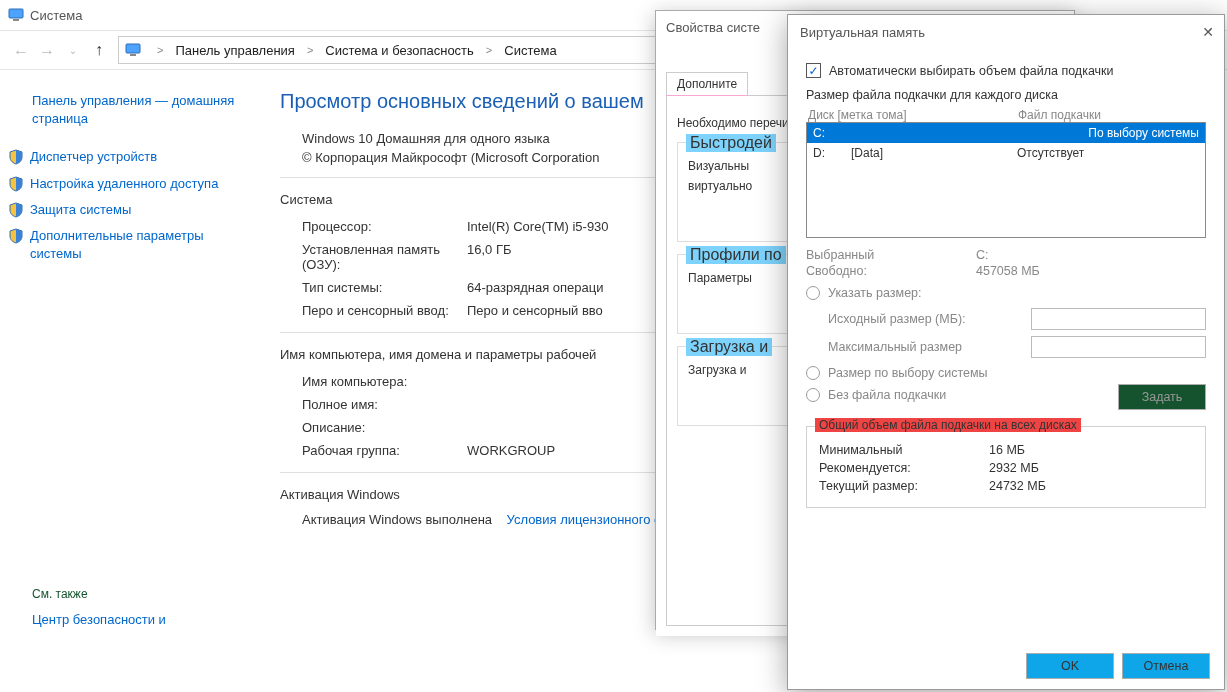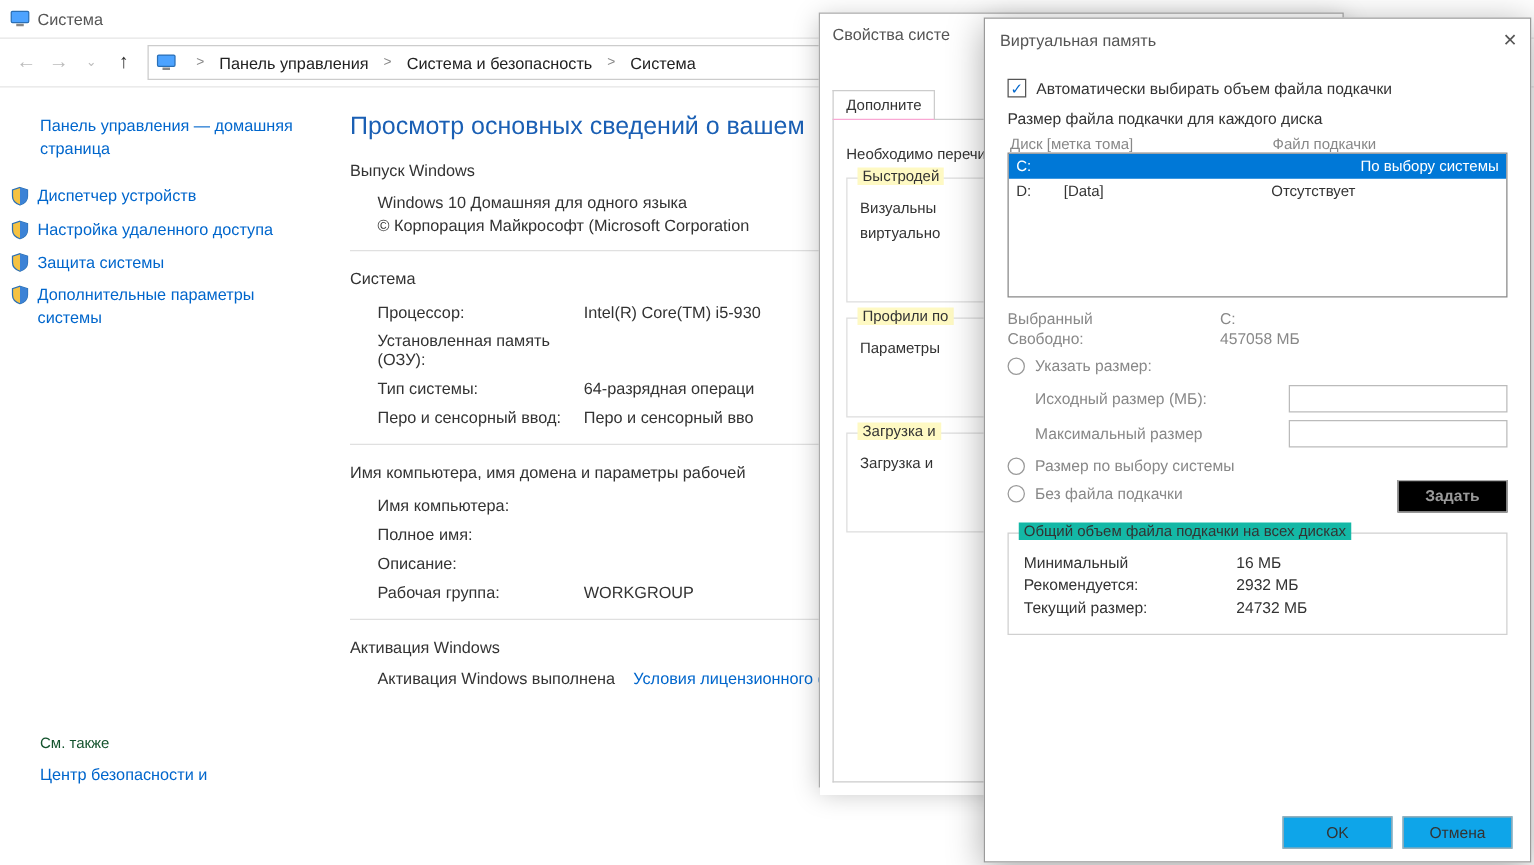--- a/index.html
+++ b/index.html
@@ -195,23 +195,23 @@
   .groupbox {
     border: 1px solid #ddd;
     margin: 12px 0;
     padding: 10px 10px 14px 10px;
     position: relative;
   }
   .groupbox-legend {
     position: absolute;
     top: -9px;
     left: 8px;
-    background: #fef9c3;
+    background: #7dd3fc;
     padding: 0 4px;
-    font-size: 12px;
+    font-size: 16px;
   }
   
   
   .vm-dialog {
     position: absolute;
     left: 787px;
     top: 14px;
     width: 438px;
     height: 676px;
     background: #fff;
@@ -326,21 +326,21 @@
   
   .fieldset {
     border: 1px solid #d0d0d0;
     margin: 16px 0 12px 0;
     padding: 12px 12px 10px 12px;
     position: relative;
   }
   .fieldset-legend {
     position: absolute;
     top: -9px; left: 8px;
-    background: #14b8a6;
+    background: #ef4444;
     padding: 0 4px;
     font-size: 12px;
   }
   .vm-kvd {
     display: flex;
     margin: 4px 0;
     font-size: 12.5px;
   }
   .vm-kvd span:first-child { width: 170px; }
   
@@ -356,22 +356,21 @@
     min-width: 88px;
     border: 1px solid #adadad;
     background: #0ea5e9;
     display: inline-flex;
     align-items: center;
     justify-content: center;
     font-size: 12.5px;
   }
   .btn2.disabled {
     color: #999;
-    background: #000000;
-    font-weight: bold;
+    background: #14532d;
   }
 </style>
 </head>
 <body>
 
 <div class="system-window">
   <div class="titlebar">
     <span class="monitor-icon">
       <svg viewBox="0 0 16 16">
           <rect x="1" y="2" width="14" height="9" rx="1" fill="#4da3ff" stroke="#2a6fb5"></rect>
@@ -436,33 +435,33 @@
       </a>
       <div style="height:320px;"></div>
       <div class="sidebar-heading">См. также</div>
       <a href="#" class="noicon">Центр безопасности и</a>
     </div>
 
     <div class="main">
       <h1 class="page-title">Просмотр основных сведений о вашем</h1>
 
       <div class="section-block">
-        <div class="section-head">Выпуск Windows</div>
         <div class="indent-text">Windows 10 Домашняя для одного языка</div>
         <div class="indent-text">© Корпорация Майкрософт (Microsoft Corporation</div>
       </div>
 
       <div class="section-block">
         <div class="section-head">Система</div>
         <div class="kv-row">
             <span class="kv-label">Процессор:</span>
             <span class="kv-value">Intel(R) Core(TM) i5-930</span>
           </div>
         <div class="kv-row">
             <span class="kv-label">Установленная память (ОЗУ):</span>
+            <span class="kv-value">16,0 ГБ</span>
           </div>
         <div class="kv-row">
             <span class="kv-label">Тип системы:</span>
             <span class="kv-value">64-разрядная операци</span>
           </div>
         <div class="kv-row">
             <span class="kv-label">Перо и сенсорный ввод:</span>
             <span class="kv-value">Перо и сенсорный вво</span>
           </div>
       </div>

